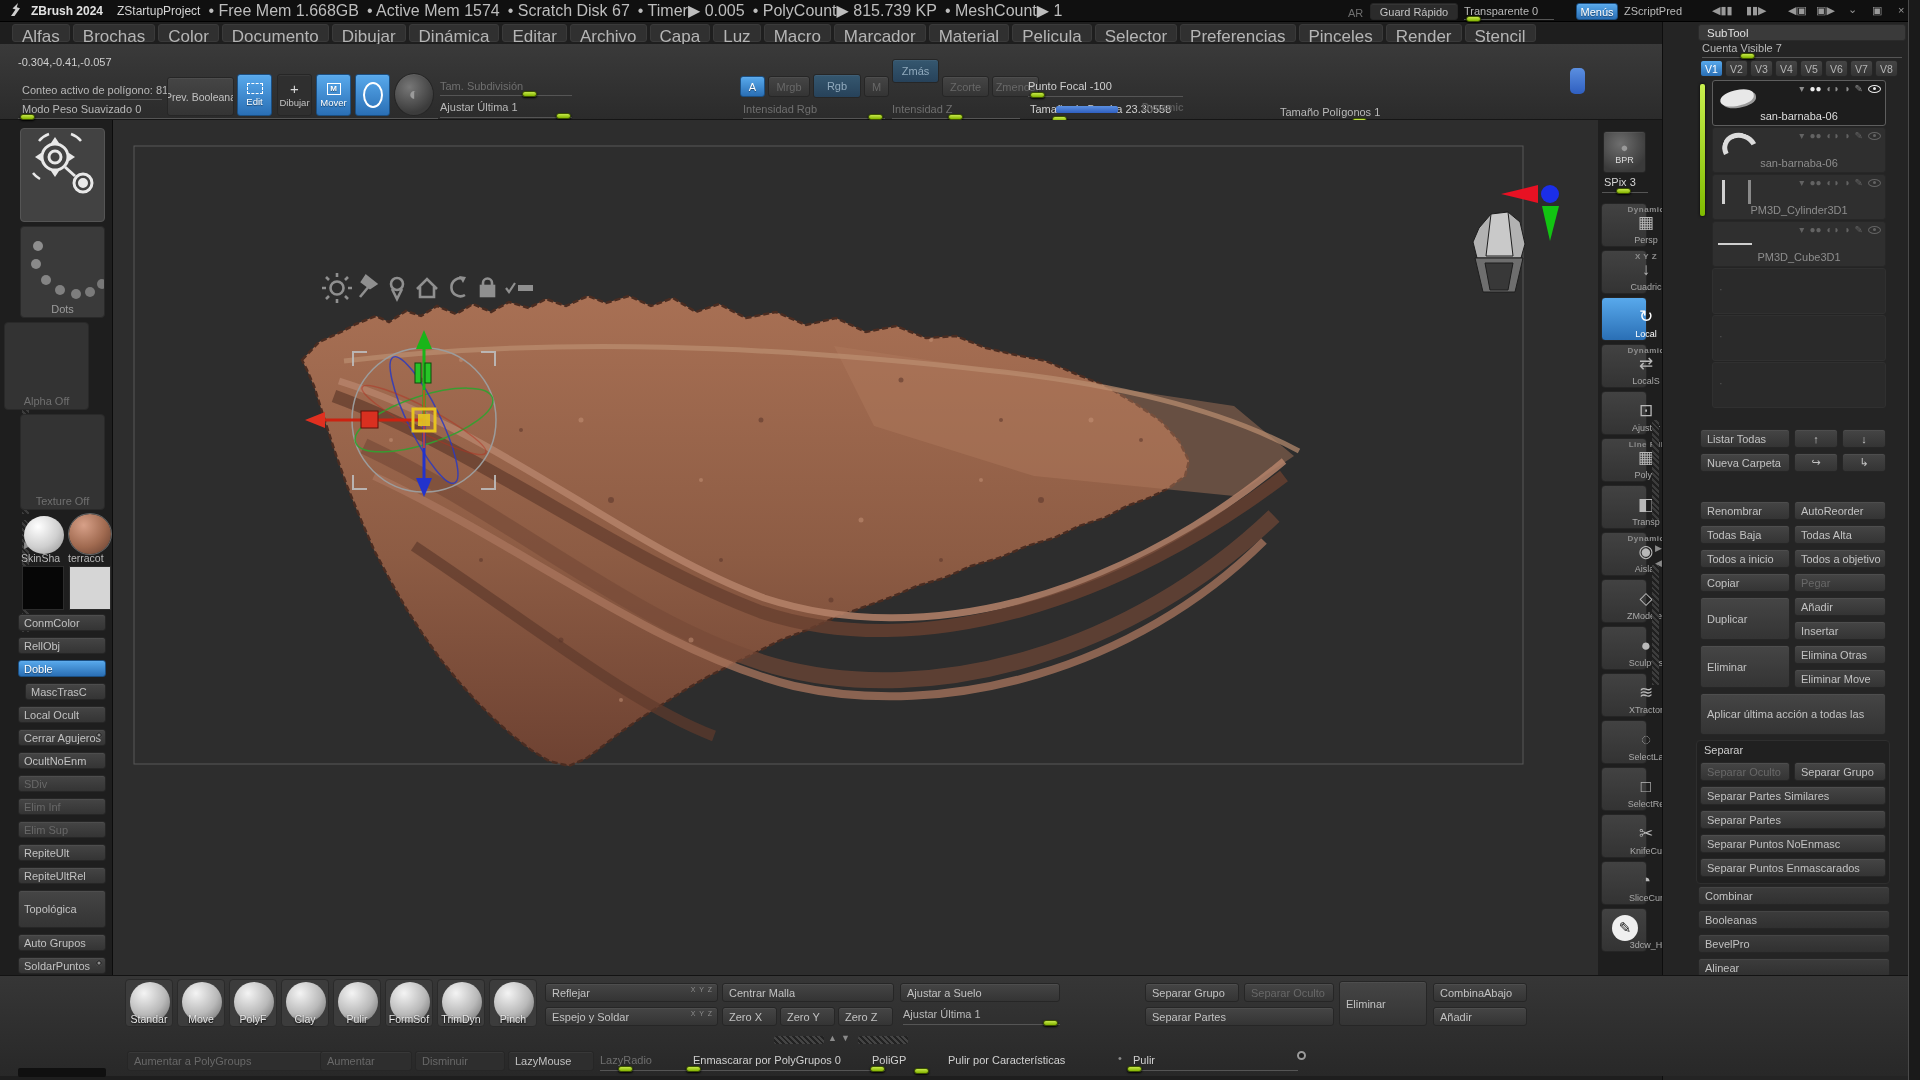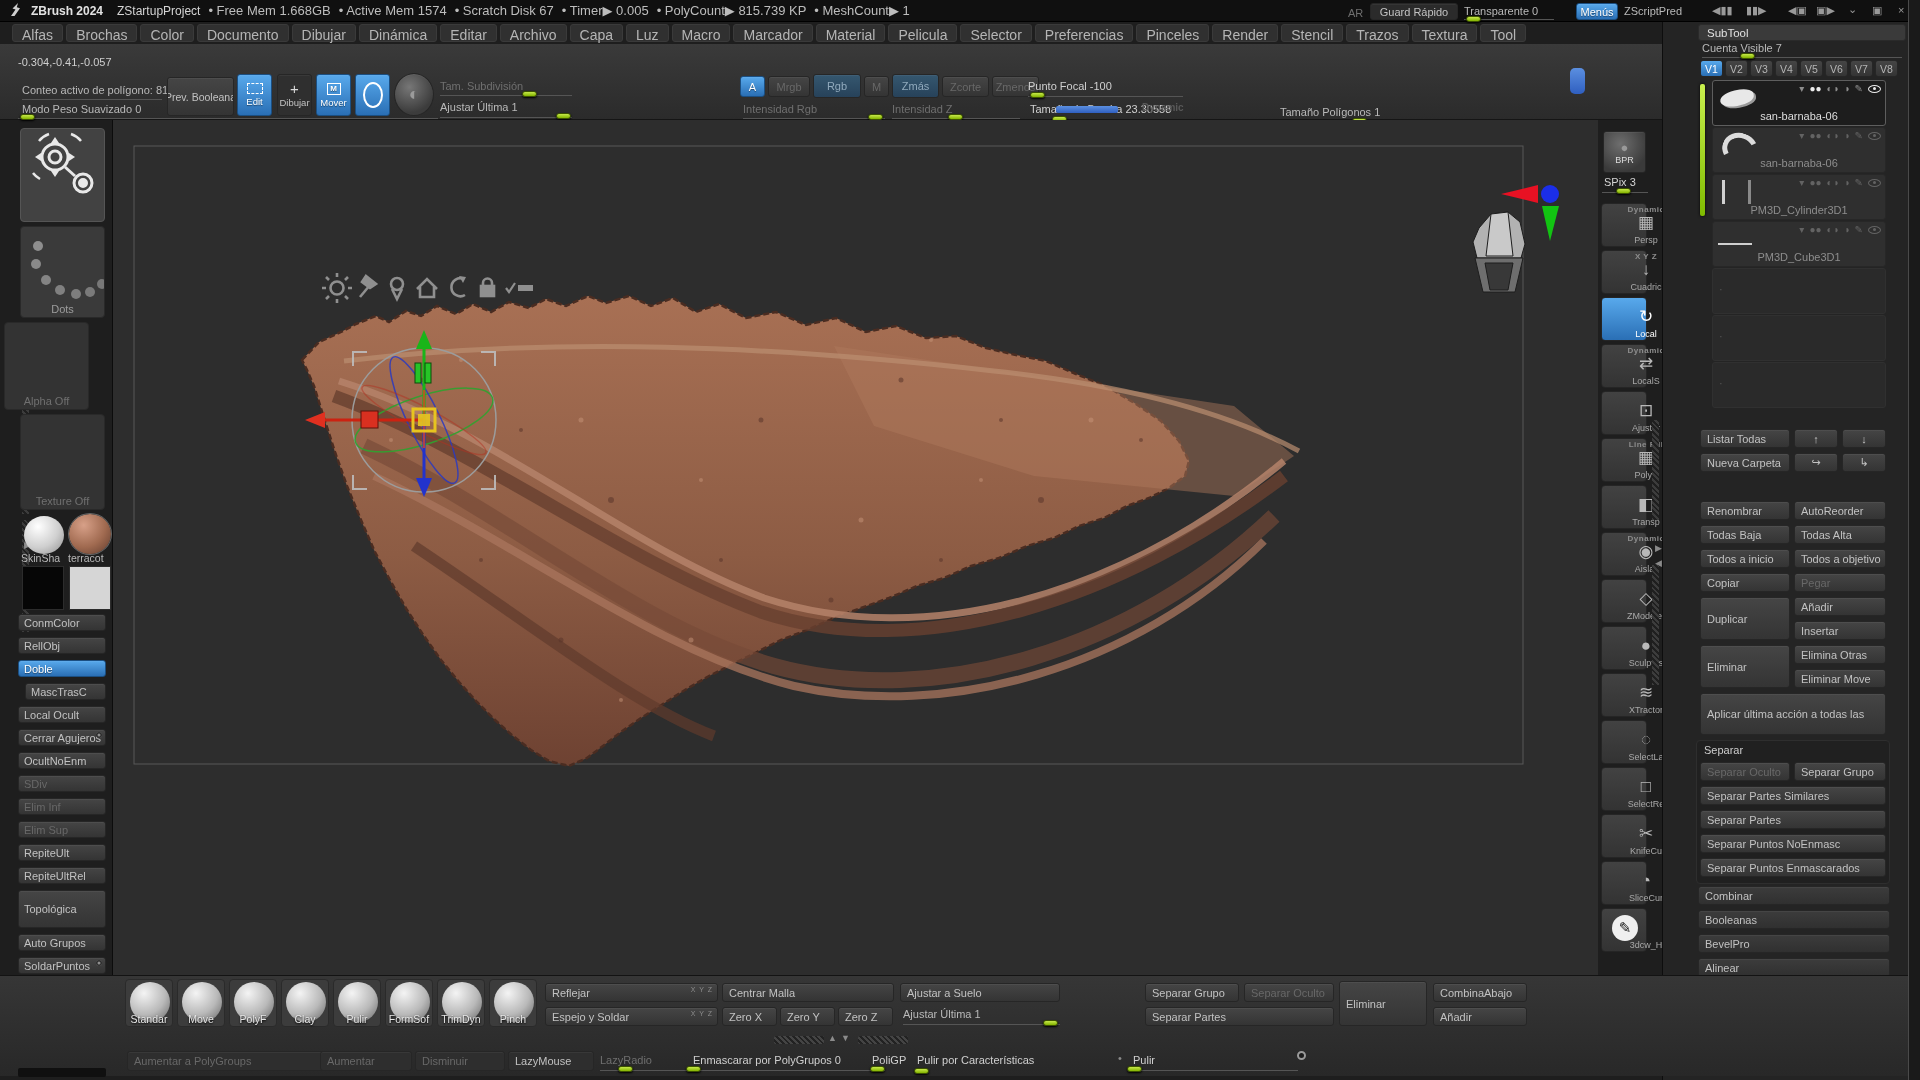--- a/index.html
+++ b/index.html
@@ -13,23 +13,23 @@
   .handle{position:absolute;width:15px;height:6px;background:linear-gradient(#c6e84a,#84b400);border:1px solid #3c5200;border-radius:3px;box-shadow:0 1px 2px #000}
   .btn{position:absolute;display:flex;align-items:center;justify-content:center;background:linear-gradient(#454545,#343434);border:1px solid #262626;border-radius:3px;color:#c2c2c2;box-shadow:inset 0 1px 0 rgba(255,255,255,.05);font-size:11px;overflow:hidden;white-space:nowrap}
   .btn.l{justify-content:flex-start;padding-left:6px}
   .btn.active{background:linear-gradient(#58a9ec,#2a6fb5);color:#fff;border-color:#1b4f82;text-shadow:0 1px 1px rgba(0,0,0,.45)}
   .btn.dimblue{background:linear-gradient(#35576f,#27425a);color:#91aabd}
   .btn.disabled{color:#686868}
   
   .titlebar{position:absolute;left:0;top:0;width:1920px;height:22px;background:#101010;border-bottom:1px solid #000;display:flex;align-items:center;gap:8px;padding-left:8px;color:#cfcfcf}
   .titlebar .app{font-weight:bold;font-size:12px;color:#e2e2e2}
   .titlebar .proj{margin-left:6px;color:#d5d5d5;font-size:12px}
-  .titlebar .stat{color:#bdbdbd;font-size:13px}
+  .titlebar .stat{color:#bdbdbd;font-size:16px}
   .menubar{position:absolute;left:12px;top:24px;width:1550px;display:flex;flex-wrap:wrap;gap:3px}
-  .mbtn{background:#303030;border:1px solid #3a3a3a;border-radius:3px;color:#b5b5b5;font-size:14px;padding:2px 9px;height:18px;font-family:inherit}
+  .mbtn{background:#303030;border:1px solid #3a3a3a;border-radius:3px;color:#b5b5b5;font-size:17px;padding:2px 9px;height:18px;font-family:inherit}
   .shelf{position:absolute;left:0;top:44px;width:1920px;height:76px;background:linear-gradient(#3a3a3a,#2b2b2b);border-bottom:1px solid #151515}
   .winicons{position:absolute;color:#9a9a9a;font-size:11px}
   
   .thumbbox{position:absolute;background:#3a3a3a;border:1px solid #292929;border-radius:4px;overflow:hidden}
   .thumbbox .cap{position:absolute;bottom:2px;width:100%;text-align:center;color:#9c9c9c;font-size:11px}
   .thumbbox.off{background:#333}
   .thumbbox.off .cap{color:#707070}
   .sphere{border-radius:50%;position:absolute}
   .traybtns{position:absolute;left:18px;top:614px;width:88px}
   .traybtns .btn{position:relative;width:100%;height:17px;margin-bottom:6px;justify-content:flex-start;padding-left:5px}
@@ -189,21 +189,21 @@
   <span class="track" style="left:440px;top:95px;width:132px"></span>
   <span class="handle" style="left:522px;top:91px"></span>
   <span class="lbl sl" style="left:440px;top:101px">Ajustar Última 1</span>
   <span class="track" style="left:440px;top:117px;width:132px"></span>
   <span class="handle" style="left:556px;top:113px"></span>
 
   <button class="btn active" style="left:740px;top:76px;width:25px;height:21px">A</button>
   <button class="btn disabled" style="left:768px;top:76px;width:42px;height:21px">Mrgb</button>
   <button class="btn dimblue" style="left:813px;top:74px;width:48px;height:24px">Rgb</button>
   <button class="btn disabled" style="left:864px;top:76px;width:25px;height:21px">M</button>
-  <button class="btn dimblue" style="left:892px;top:74px;width:47px;height:24px">Zmás</button>
+  <button class="btn dimblue" style="left:892px;top:59px;width:47px;height:24px">Zmás</button>
   <button class="btn disabled" style="left:942px;top:76px;width:47px;height:21px">Zcorte</button>
   <button class="btn disabled" style="left:992px;top:76px;width:47px;height:21px">Zmenos</button>
   <span class="lbl dim sl" style="left:743px;top:103px">Intensidad Rgb</span>
   <span class="track" style="left:743px;top:118px;width:142px"></span>
   <span class="handle" style="left:868px;top:114px"></span>
   <span class="lbl dim sl" style="left:892px;top:103px">Intensidad Z</span>
   <span class="track" style="left:892px;top:118px;width:128px"></span>
   <span class="handle" style="left:948px;top:114px"></span>
   <span class="lbl sl" style="left:1028px;top:80px;color:#d0d0d0">Punto Focal -100</span>
   <span class="track" style="left:1028px;top:96px;width:155px"></span>
@@ -721,21 +721,21 @@
   <button class="btn l disabled" style="left:415px;top:1051px;width:90px;height:20px;background:#2e2e2e">Disminuir</button>
   <button class="btn l" style="left:508px;top:1051px;width:86px;height:20px;background:#2e2e2e">LazyMouse</button>
   <span class="lbl dim sl" style="left:600px;top:1054px">LazyRadio</span>
   <span class="track" style="left:600px;top:1070px;width:62px"></span>
   <span class="handle" style="left:618px;top:1066px"></span>
   <span class="lbl sl" style="left:693px;top:1054px;color:#d0d0d0">Enmascarar por PolyGrupos 0</span>
   <span class="track" style="left:660px;top:1070px;width:225px"></span>
   <span class="handle" style="left:686px;top:1066px"></span>
   <span class="lbl sl" style="left:872px;top:1054px;color:#d0d0d0">PoliGP</span>
   <span class="handle" style="left:870px;top:1066px"></span>
-  <span class="lbl sl" style="left:917px;top:1054px;color:#d0d0d0">Pulir por Características</span>
+  <span class="lbl sl" style="left:948px;top:1054px;color:#d0d0d0">Pulir por Características</span>
   <span class="handle" style="left:914px;top:1068px"></span>
   <span class="lbl" style="left:1118px;top:1052px;color:#8a8a8a">•</span>
   <span class="lbl sl" style="left:1133px;top:1054px;color:#d0d0d0">Pulir</span>
   <span class="track" style="left:1133px;top:1070px;width:165px"></span>
   <span class="handle" style="left:1127px;top:1066px"></span>
   <span class="toggle" style="left:1297px;top:1051px"></span>
 
   <span class="abs" style="left:18px;top:1068px;width:88px;height:9px;background:#101010;border-radius:2px"></span>
 
   <span class="abs" style="left:1908px;top:0;width:12px;height:1080px;background:#1a1a1a;border-left:1px solid #4a4a4a"></span>

